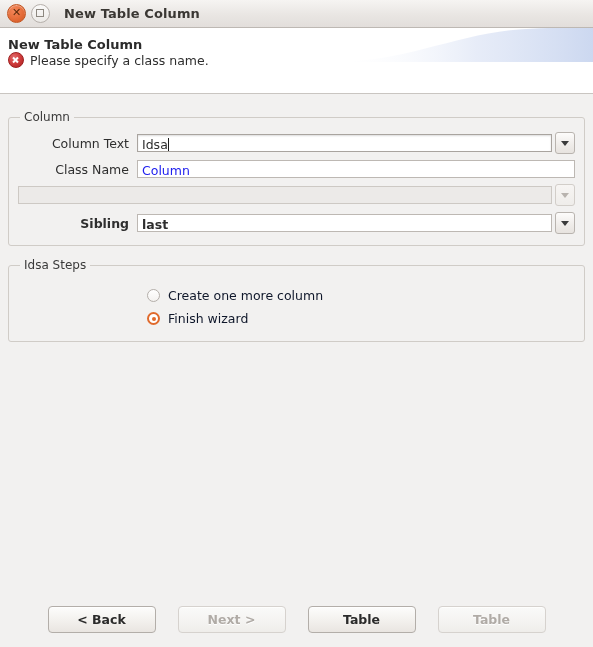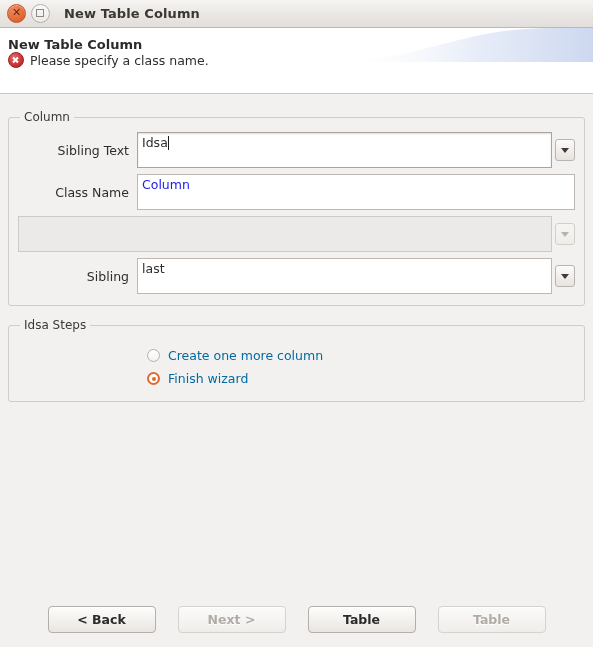--- a/index.html
+++ b/index.html
@@ -153,33 +153,33 @@
     font-size: 12px;
     color: #3a3a3a;
     margin-left: 2px;
   }
 
   .field-row {
     display: flex;
     align-items: center;
     margin-bottom: 6px;
   }
-  .field-row:last-child { margin-bottom: 0; }
+  .field-row:last-child { margin-bottom: 0; font-weight: bold; }
   .field-label {
     width: 119px;
     flex: 0 0 119px;
     text-align: right;
     padding-right: 8px;
     box-sizing: border-box;
     font-size: 12.5px;
     color: #2e2e2e;
   }
   .input {
     flex: 1 1 auto;
-    height: 36px;
+    height: 18px;
     box-sizing: border-box;
     border: 1px solid #bdb8b3;
     background: #ffffff;
     padding: 0 4px;
     font-family: "DejaVu Sans", "Liberation Sans", sans-serif;
     font-size: 12.5px;
     color: #2e2e2e;
     line-height: 20px;
     white-space: nowrap;
     overflow: hidden;
@@ -259,21 +259,21 @@
   .radio.checked::after {
     content: "";
     position: absolute;
     left: 2.5px;
     top: 2.5px;
     width: 4px;
     height: 4px;
     border-radius: 50%;
     background: #e06a2c;
   }
-  .radio-label { font-size: 12.5px; color: #0369a1; }
+  .radio-label { font-size: 12.5px; color: #0f172a; }
 
   
   #footer {
     flex: 0 0 auto;
     padding: 0 8px 14px 8px;
     display: flex;
     justify-content: center;
     gap: 22px;
   }
   .btn {
@@ -329,21 +329,21 @@
       <span id="error-text">Please specify a class name.</span>
     </div>
   </div>
 
   <div id="body">
 
     <fieldset class="group">
       <legend>Column</legend>
 
       <div class="field-row">
-        <div class="field-label">Sibling Text</div>
+        <div class="field-label">Column Text</div>
         <div class="input focused"><span>Idsa</span><span class="caret"></span></div>
         <div class="dropbtn">
           <span class="arrow"></span>
         </div>
       </div>
 
       <div class="field-row">
         <div class="field-label">Class Name</div>
         <div class="input blue-value">Column</div>
       </div>

